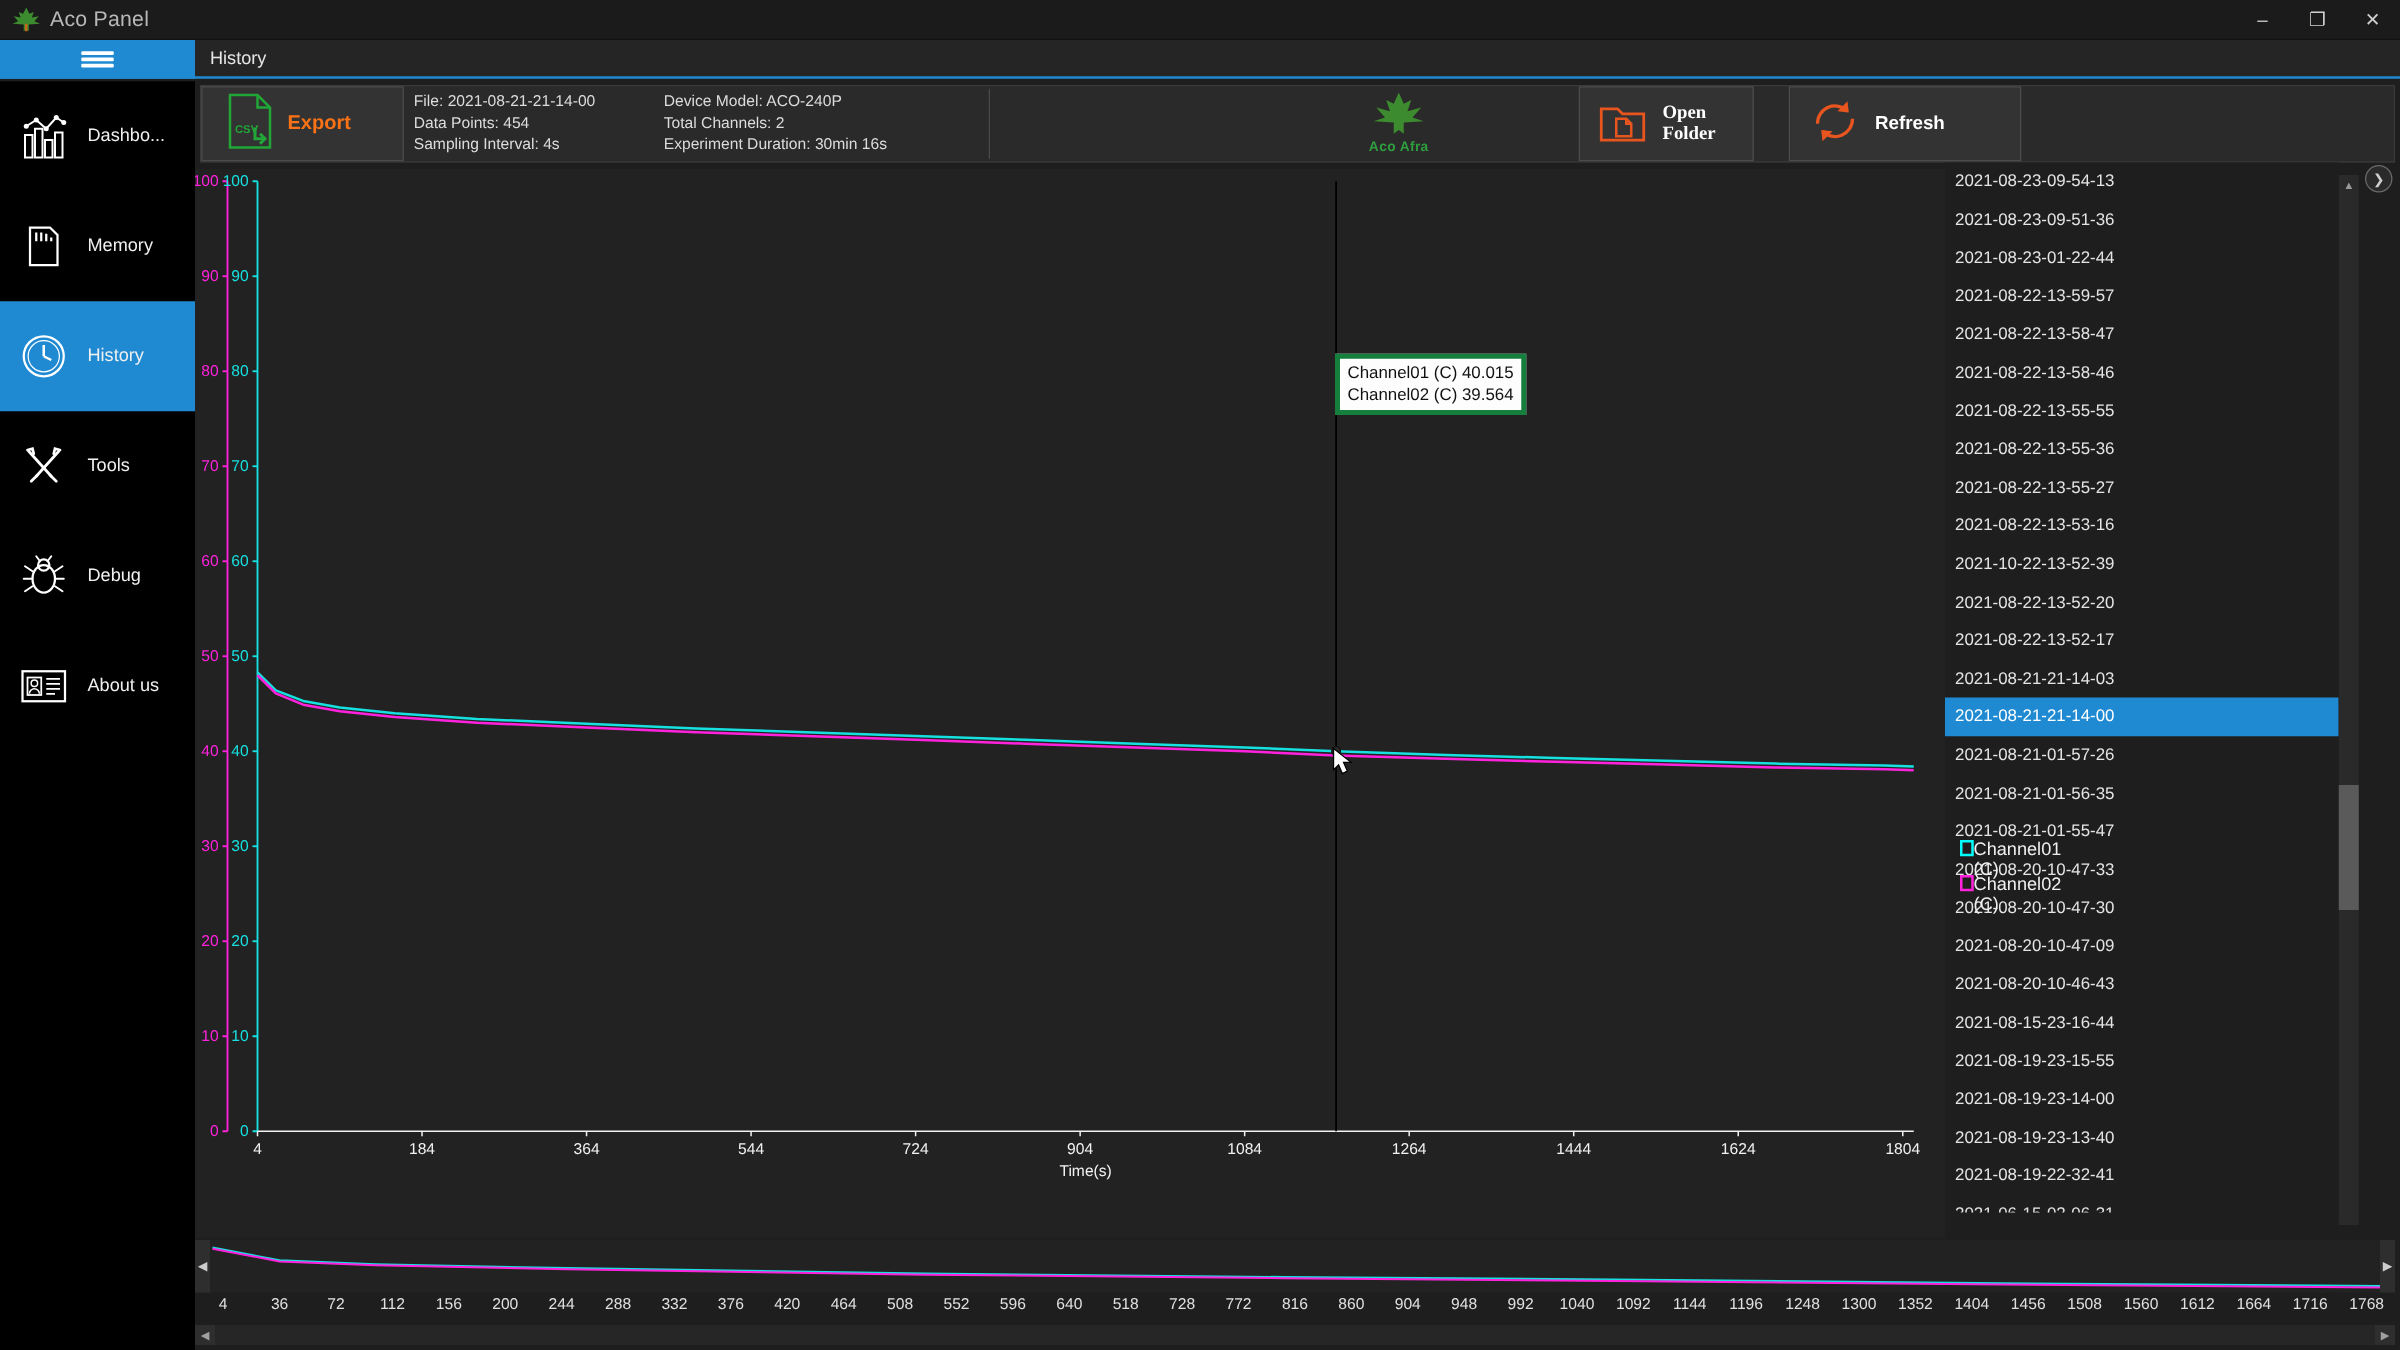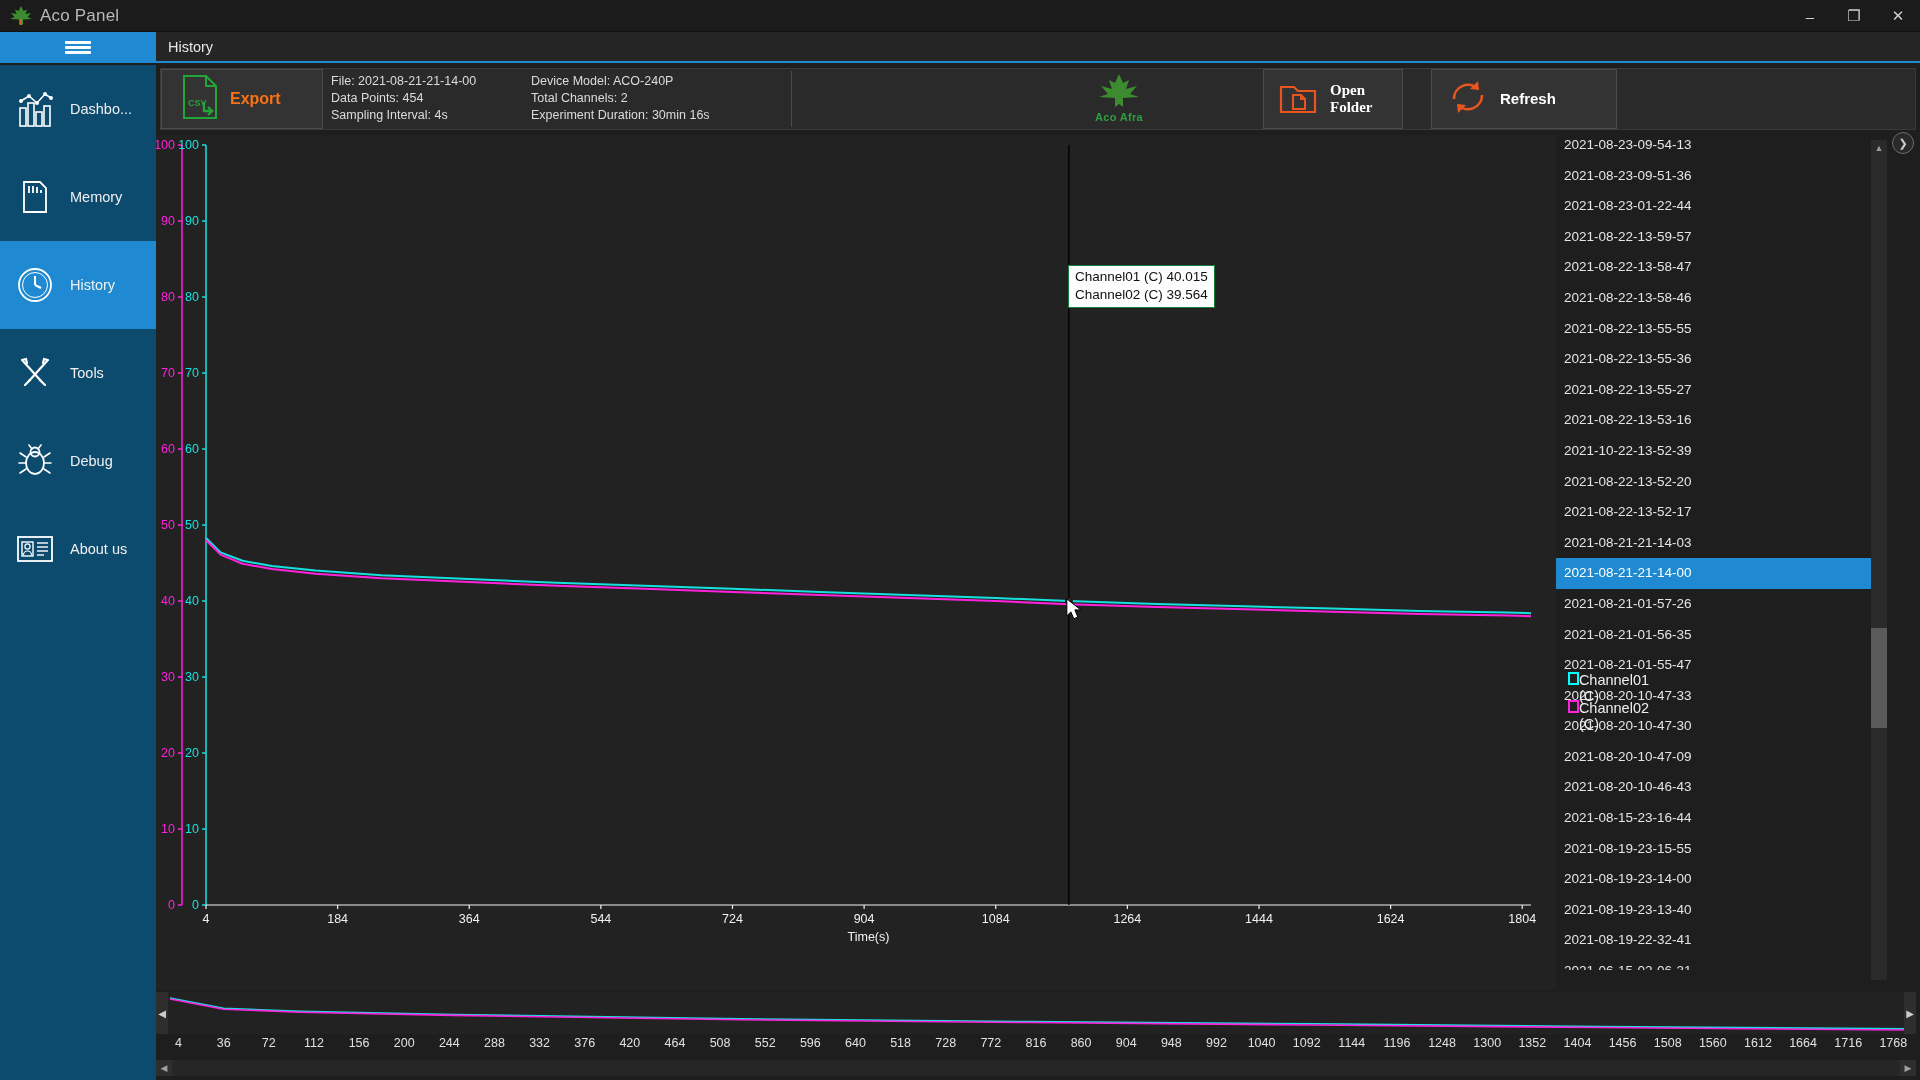--- a/index.html
+++ b/index.html
@@ -32,21 +32,21 @@
     background: #1f8ad2; display: flex; align-items: center; justify-content: center;
   }
   .bar { width: 26px; height: 3px; background: #fff; margin: 2px 0; border-radius: 1px; }
   #menu-history {
     position: absolute; left: 168px; top: 0; height: 31px; line-height: 31px;
     font-size: 14.5px; color: #e6e6e6;
   }
   
   #sidebar {
     position: absolute; left: 0; top: 65px; width: 156px; height: 1015px;
-    background: #0c4a6e;
+    background: #000000;
   }
   .nav-item {
     height: 88px; display: flex; align-items: center; padding-left: 12px; gap: 12px;
     color: #f0f0f0; font-size: 14.5px;
   }
   .nav-item.active { background: #1f8ad2; }
   .nav-icon { width: 46px; height: 46px; flex: 0 0 46px; display:flex; align-items:center; justify-content:center; }
   
   #toolbar {
     position: absolute; left: 160px; top: 68px; width: 1756px; height: 62px;
@@ -73,22 +73,22 @@
   #open-folder-btn { left: 1102px; width: 140px; font-family: Liberation Serif, serif; }
   #refresh-btn { left: 1270px; width: 186px; }
   .tool-label { font-size: 15px; font-weight: bold; color: #fff; line-height: 1.15; }
   
   #chart-area {
     position: absolute; left: 156px; top: 135px; width: 1400px; height: 855px;
     background: #222;
   }
   #plot { position: absolute; left: 0; top: 0; width: 1400px; height: 855px; }
   #tooltip {
-    position: absolute; left: 912px; top: 130px; background: #fdfdfd; color: #111;
-    border: 1px solid #15803d; padding: 2px 6px 3px 6px; font-size: 13.5px; line-height: 1.32;
+    position: absolute; left: 912px; top: 148px; background: #fdfdfd; color: #111;
+    border: 4px solid #15803d; padding: 2px 6px 3px 6px; font-size: 13.5px; line-height: 1.32;
     white-space: nowrap; z-index: 20;
   }
   #legend { position: absolute; left: 1412px; top: 537px; z-index: 15; }
   .legend-row { display: flex; align-items: flex-start; height: 28px; }
   .legend-swatch { width: 13px; height: 13px; border: 2px solid #0ff; background: transparent; }
   .legend-text { font-size: 14.5px; color: #efefef; }
   
   #filelist {
     position: absolute; left: 1556px; top: 130px; width: 315px; height: 840px;
     background: #1e1e1e; overflow: hidden;

